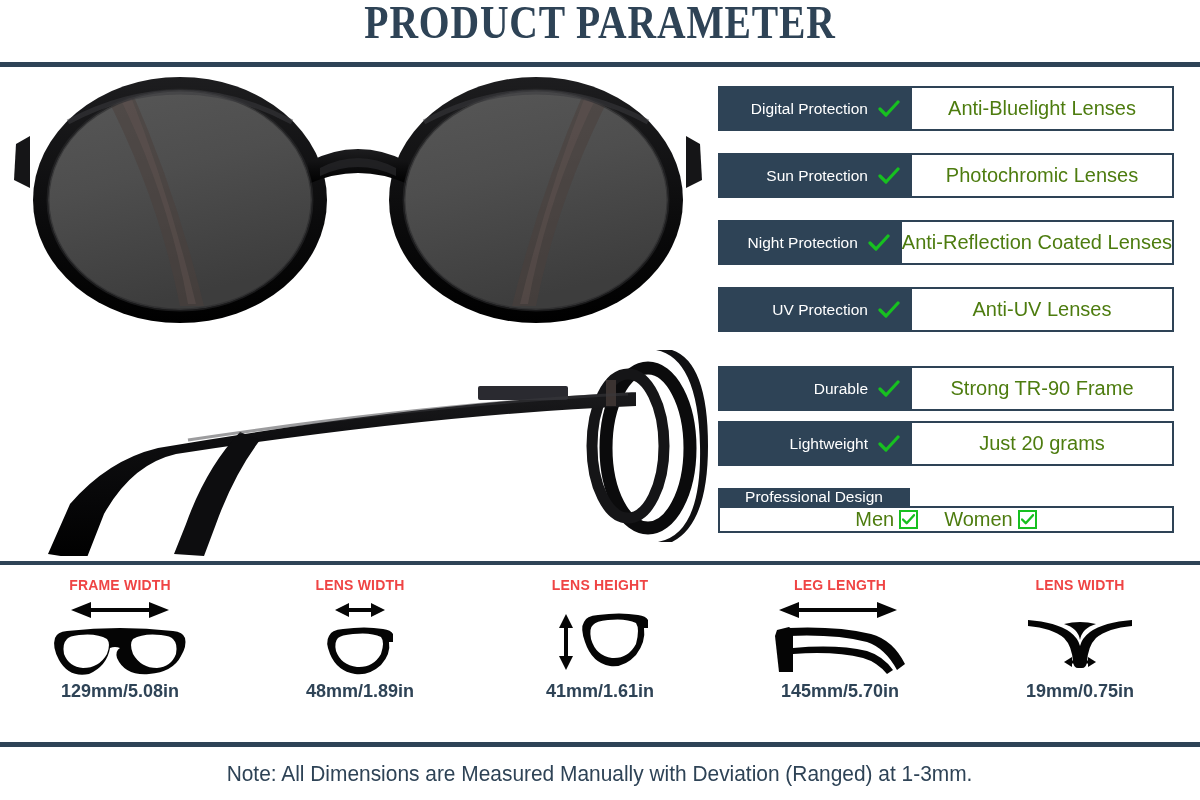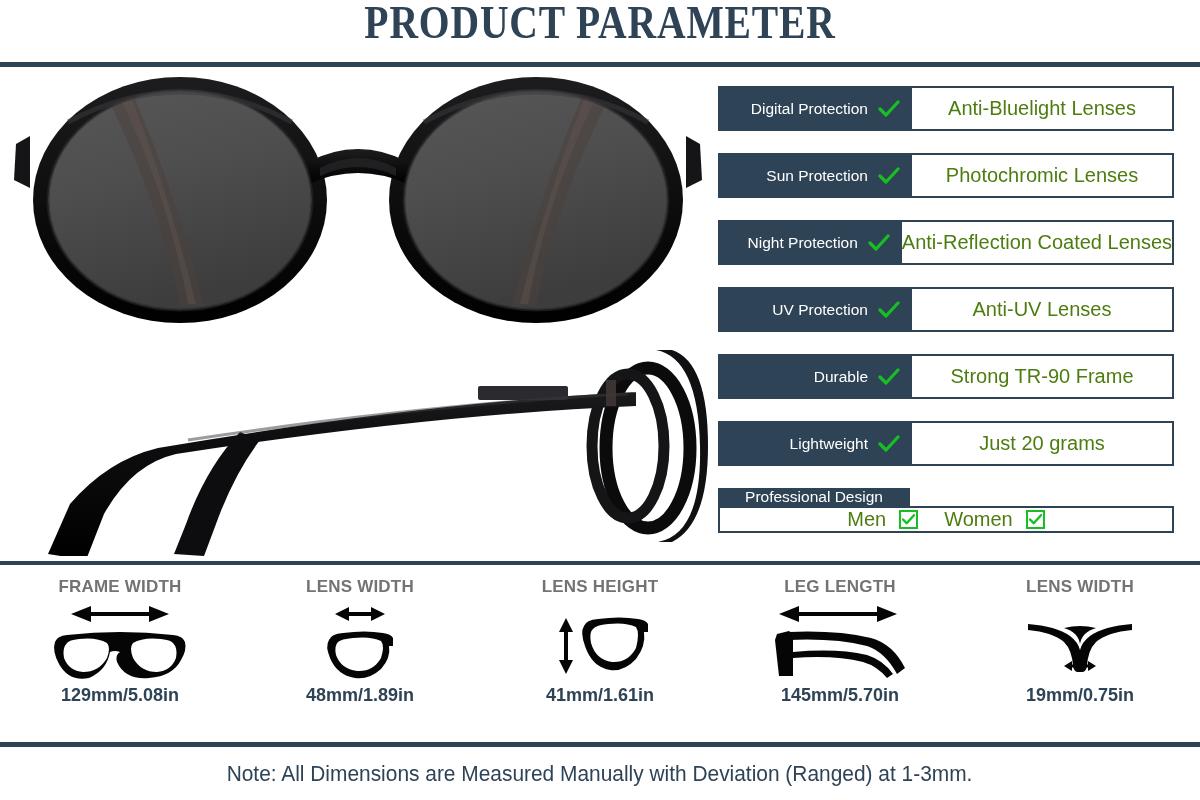--- a/index.html
+++ b/index.html
@@ -121,21 +121,21 @@
   .gender-wrap {
     display: flex;
     align-items: center;
     justify-content: center;
     gap: 26px;
     width: 100%;
   }
   .gender-item {
     display: flex;
     align-items: center;
-    gap: 13px;
+    gap: 5px;
   }
   .box-check {
     width: 19px;
     height: 19px;
     border: 2.5px solid #17c020;
     box-sizing: border-box;
     display: flex;
     align-items: center;
     justify-content: center;
   }
@@ -151,24 +151,24 @@
   .dim-col {
     flex: 1 1 0;
     display: flex;
     flex-direction: column;
     align-items: center;
     justify-content: flex-start;
     padding-top: 11px;
     box-sizing: border-box;
   }
   .dim-title {
-    font-size: 17px;
+    font-size: 14px;
     font-weight: bold;
     letter-spacing: 0.2px;
-    color: #737373;
+    color: #ef4444;
     white-space: nowrap;
   }
   .dim-art {
     height: 88px;
     display: flex;
     align-items: center;
     justify-content: center;
   }
   .dim-value {
     font-size: 18px;
@@ -319,21 +319,21 @@
       <span class="label-text">UV Protection</span>
       <span class="check">
         <svg width="22" height="18" viewBox="0 0 22 18">
             <path d="M2 9 L8 15 L20 2" fill="none" stroke="#17c020" stroke-width="3.2" stroke-linecap="round" stroke-linejoin="round"></path>
           </svg>
       </span>
     </div>
     <div class="value-cell">Anti-UV Lenses</div>
   </div>
 
-  <div class="feature-row" style="top:268px;">
+  <div class="feature-row" style="top:280px;">
     <div class="label-cell" style="width:192px;">
       <span class="label-text">Durable</span>
       <span class="check">
         <svg width="22" height="18" viewBox="0 0 22 18">
             <path d="M2 9 L8 15 L20 2" fill="none" stroke="#17c020" stroke-width="3.2" stroke-linecap="round" stroke-linejoin="round"></path>
           </svg>
       </span>
     </div>
     <div class="value-cell">Strong TR-90 Frame</div>
   </div>

